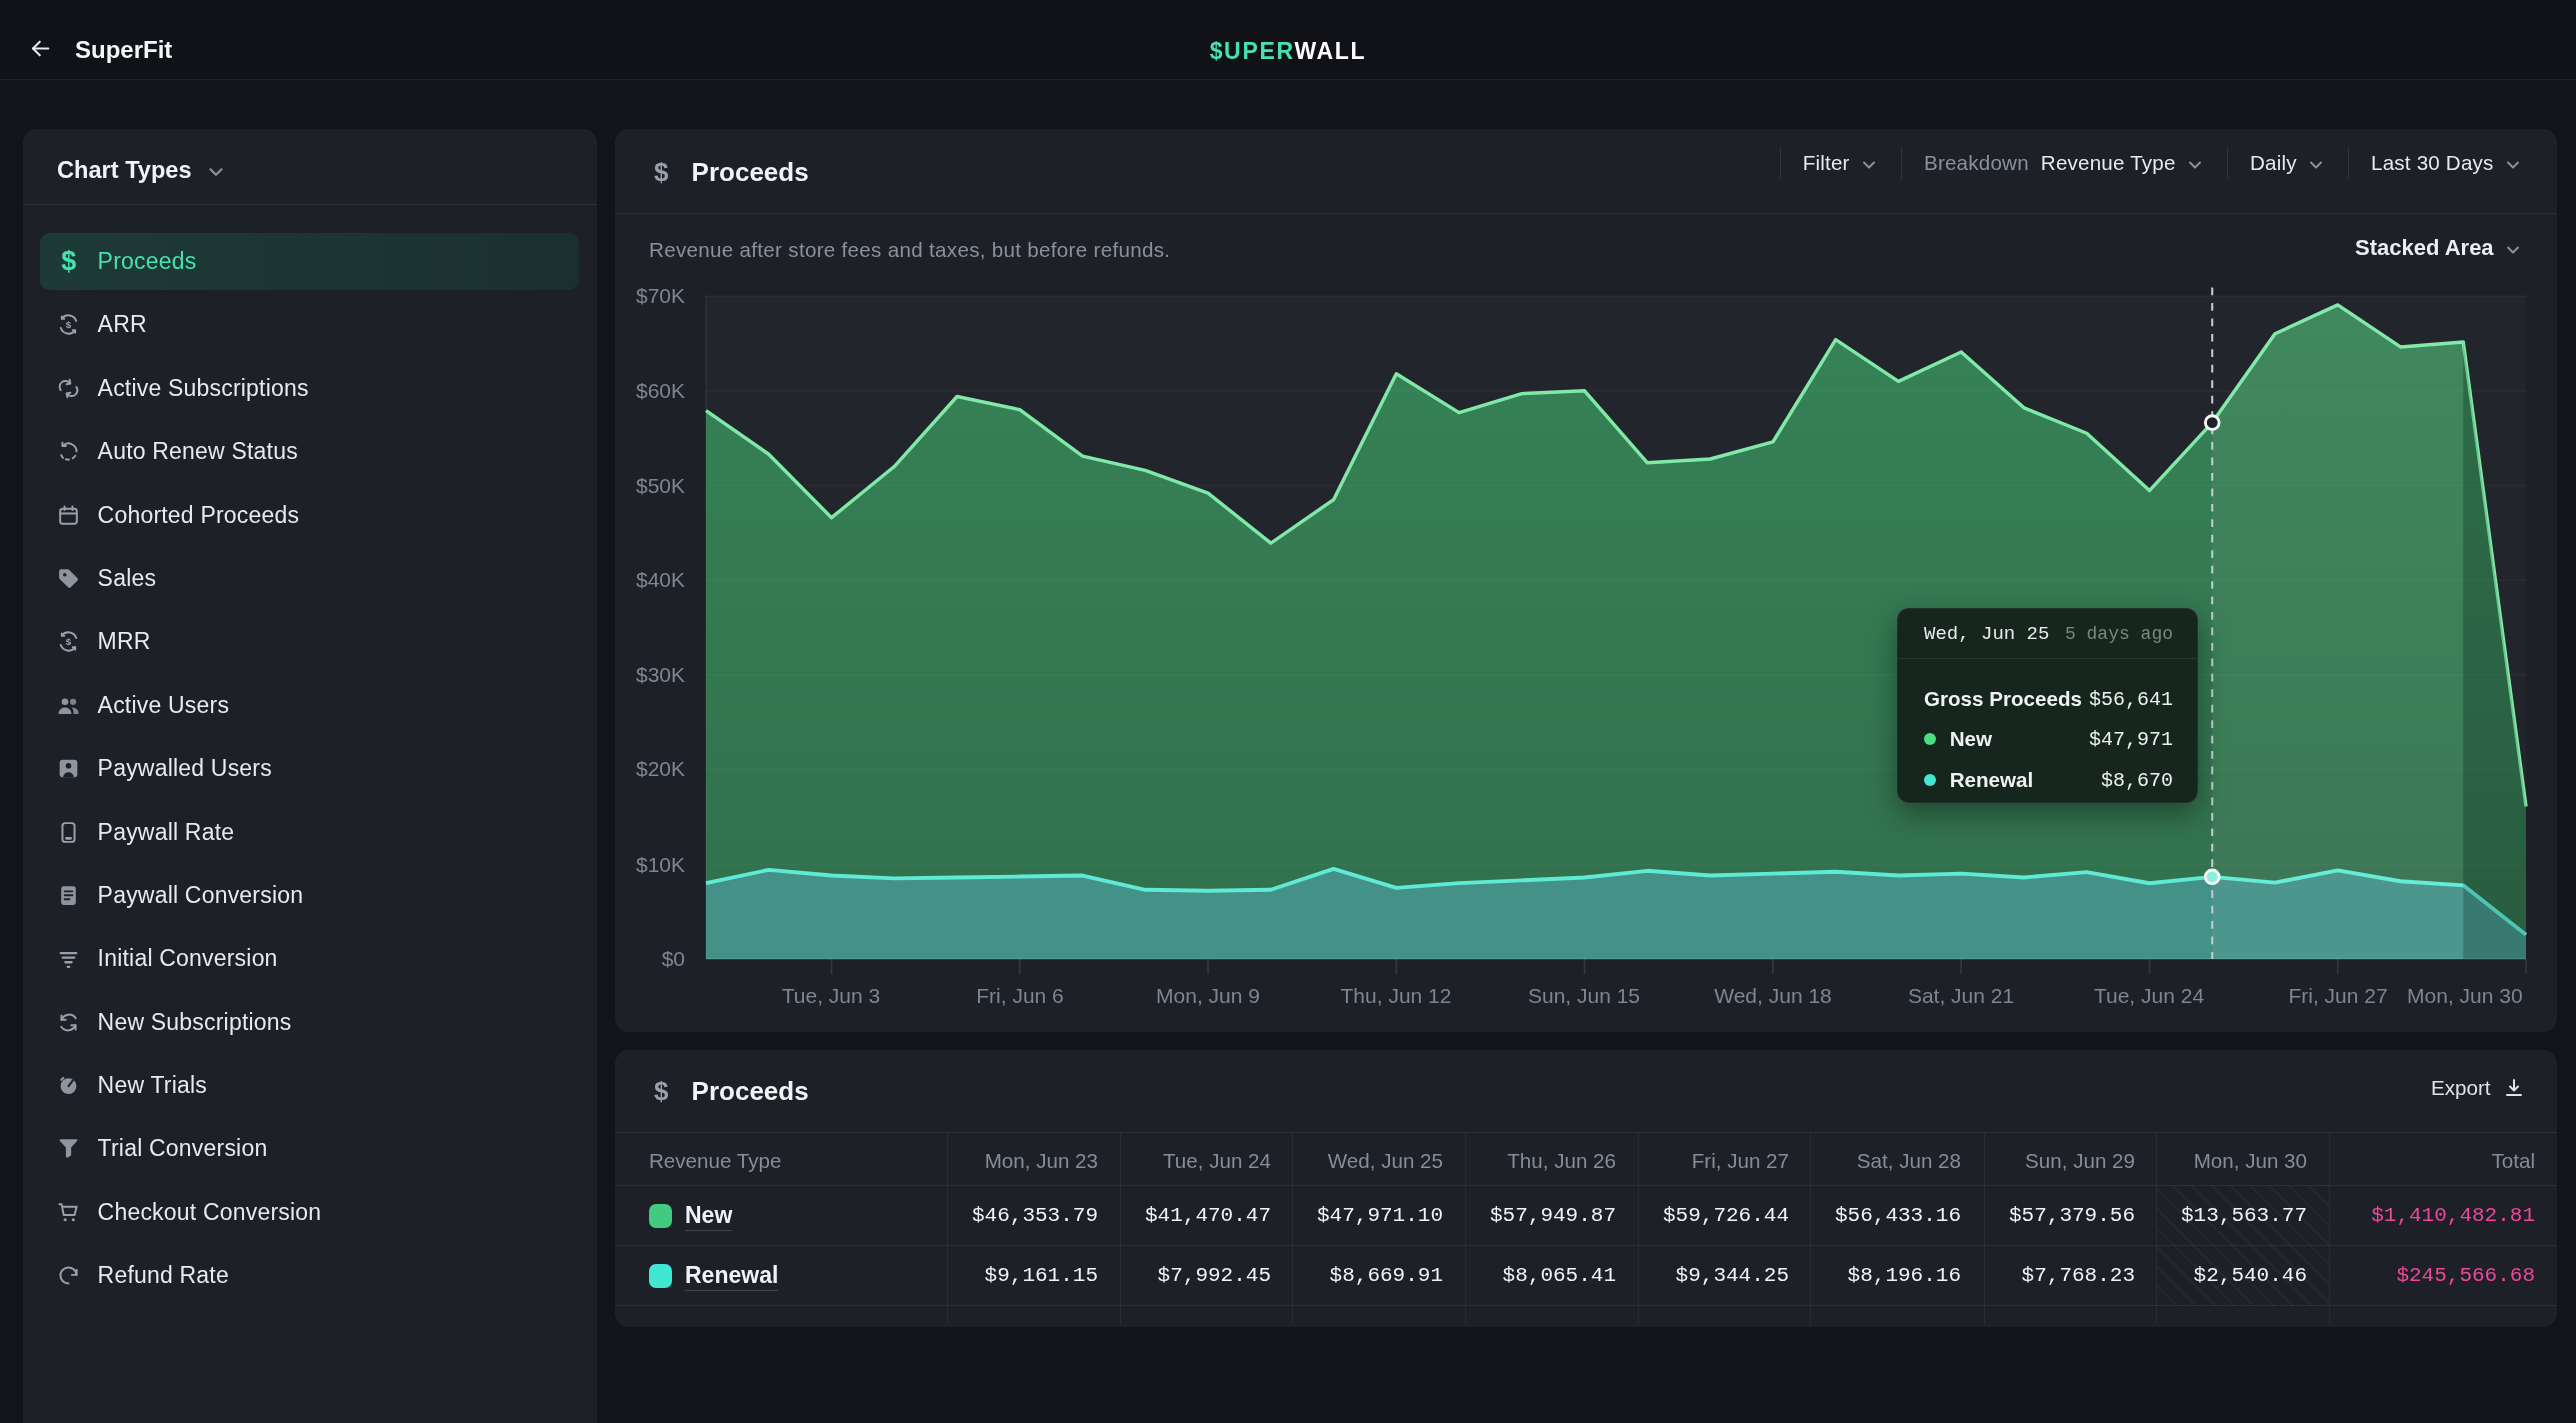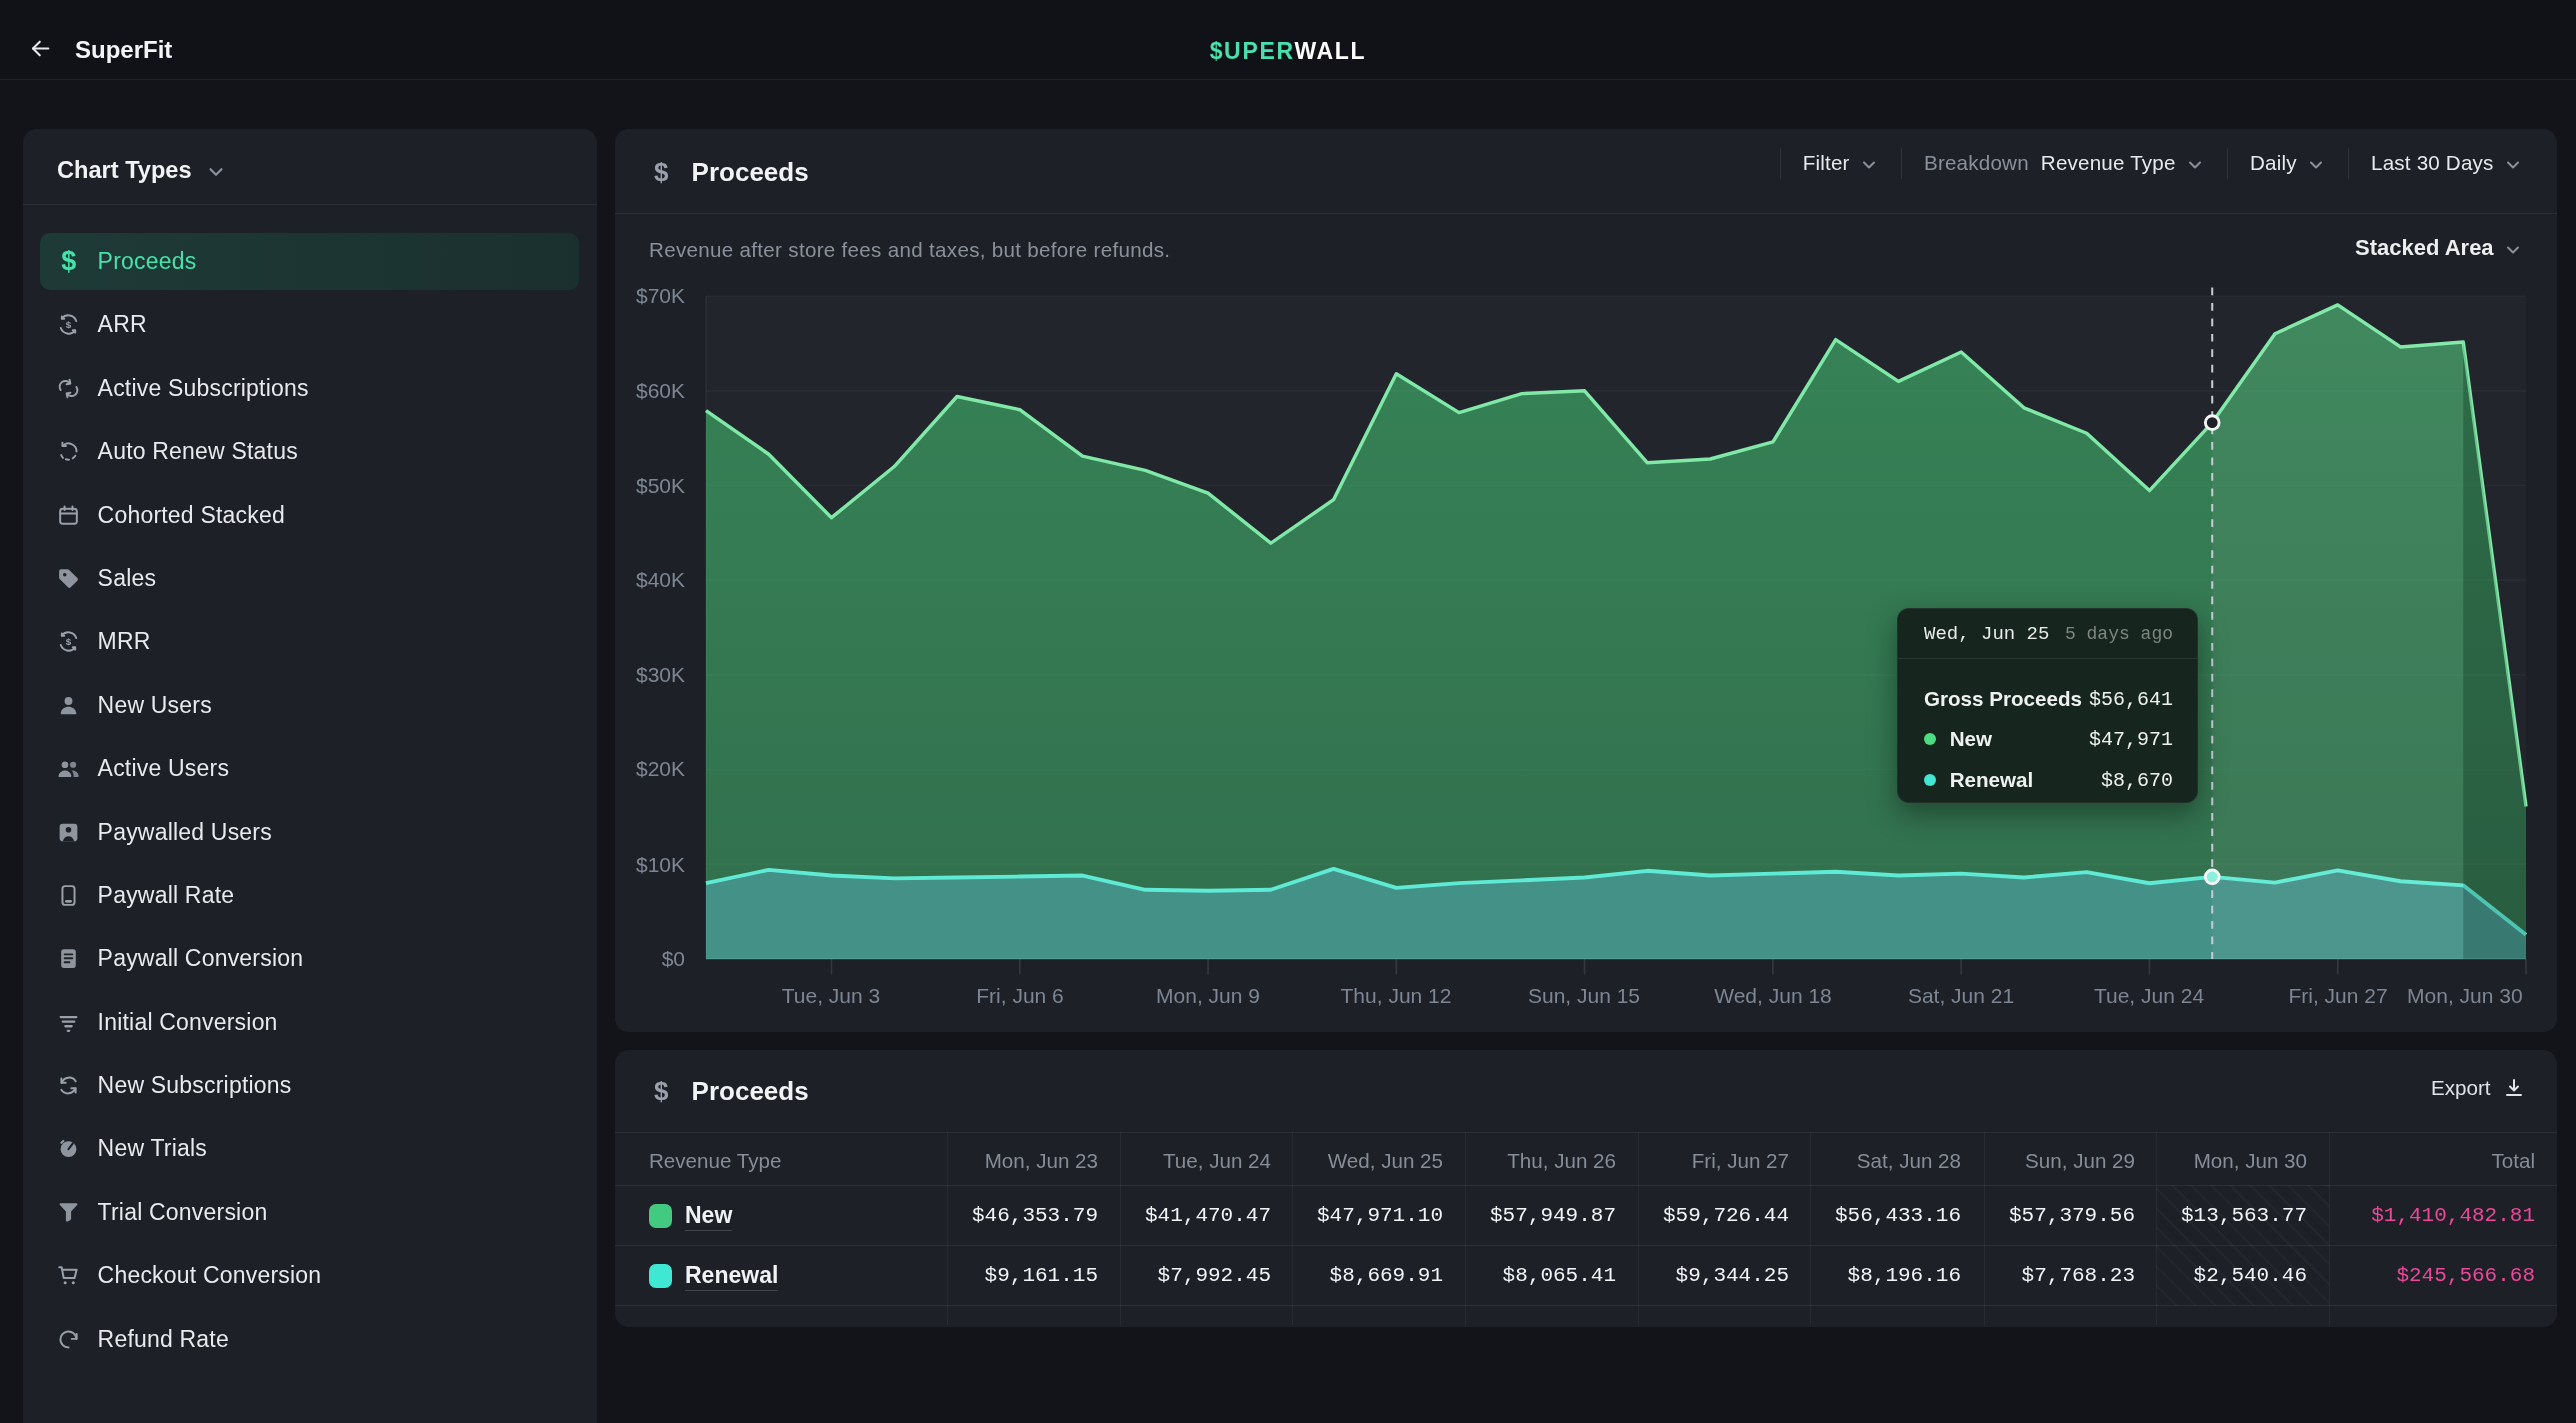--- a/index.html
+++ b/index.html
@@ -103,45 +103,38 @@
           <path d="M9.5 19.5a7.7 7.7 0 0 0 3 .3" stroke-dasharray="4 2.8"></path>
           <path d="M16 18.5a7.7 7.7 0 0 0 2.6-2.4" stroke-dasharray="4 2.8"></path>
         </svg>
         <span class="lbl">Auto Renew Status</span>
       </div>
 <div class="item">
         <svg class="ic" viewBox="0 0 24 24" fill="none" stroke="#99a0ab" stroke-width="1.9" stroke-linecap="round" stroke-linejoin="round">
           <rect x="4" y="5.5" width="16" height="14.5" rx="2.4"></rect>
           <path d="M8.2 3.4v3.4M15.8 3.4v3.4M4 10h16"></path>
         </svg>
-        <span class="lbl">Cohorted Stacked</span>
+        <span class="lbl">Cohorted Proceeds</span>
       </div>
 <div class="item">
         <svg class="ic" viewBox="0 0 24 24" fill="#8e959f">
           <path d="M3 4.8C3 3.8 3.8 3 4.8 3h6.3c.5 0 .9.2 1.3.5l8.1 8.1c.7.7.7 1.8 0 2.5l-6.4 6.4c-.7.7-1.8.7-2.5 0l-8.1-8.1c-.3-.3-.5-.8-.5-1.3V4.8z"></path>
           <circle cx="8.4" cy="8.4" r="1.7" fill="#1d2127"></circle>
         </svg>
         <span class="lbl">Sales</span>
       </div>
 <div class="item">
         <svg class="ic" viewBox="0 0 24 24" fill="none" stroke="#99a0ab" stroke-width="1.9" stroke-linecap="round" stroke-linejoin="round">
           <path d="M19.4 8.6A8 8 0 0 0 5.7 6.1"></path>
           <path d="M5.6 4.2v2.2h2.3"></path>
           <path d="M4.6 15.4a8 8 0 0 0 13.7 2.5"></path>
           <path d="M18.4 19.8v-2.2h-2.3"></path>
           <text x="12" y="15.3" font-size="9.5" font-family="Liberation Sans" fill="#99a0ab" stroke="none" text-anchor="middle" font-weight="bold">$</text>
         </svg>
         <span class="lbl">MRR</span>
-      </div>
-<div class="item">
-        <svg class="ic" viewBox="0 0 24 24" fill="#8e959f">
-          <circle cx="12" cy="7.6" r="3.8"></circle>
-          <path d="M4.5 19.2c.8-4 3.9-6.1 7.5-6.1s6.7 2.1 7.5 6.1c.1.7-.4 1.3-1.1 1.3H5.6c-.7 0-1.2-.6-1.1-1.3z"></path>
-        </svg>
-        <span class="lbl">New Users</span>
       </div>
 <div class="item">
         <svg class="ic" viewBox="0 0 24 24" fill="#8e959f">
           <circle cx="8.6" cy="8.4" r="3.2"></circle>
           <path d="M2.4 19c.7-3.4 3.2-5.2 6.2-5.2s5.5 1.8 6.2 5.2c.1.6-.3 1.2-1 1.2H3.4c-.7 0-1.1-.6-1-1.2z"></path>
           <circle cx="16.4" cy="8.4" r="3" opacity="0.85"></circle>
           <path d="M16.2 13.9c2.8.1 5 1.9 5.6 5.1.1.6-.3 1.2-1 1.2h-3.9c.2-2.5-.4-4.6-1.9-6.2.4-.1.8-.1 1.2-.1z" opacity="0.85"></path>
         </svg>
         <span class="lbl">Active Users</span>
       </div>

